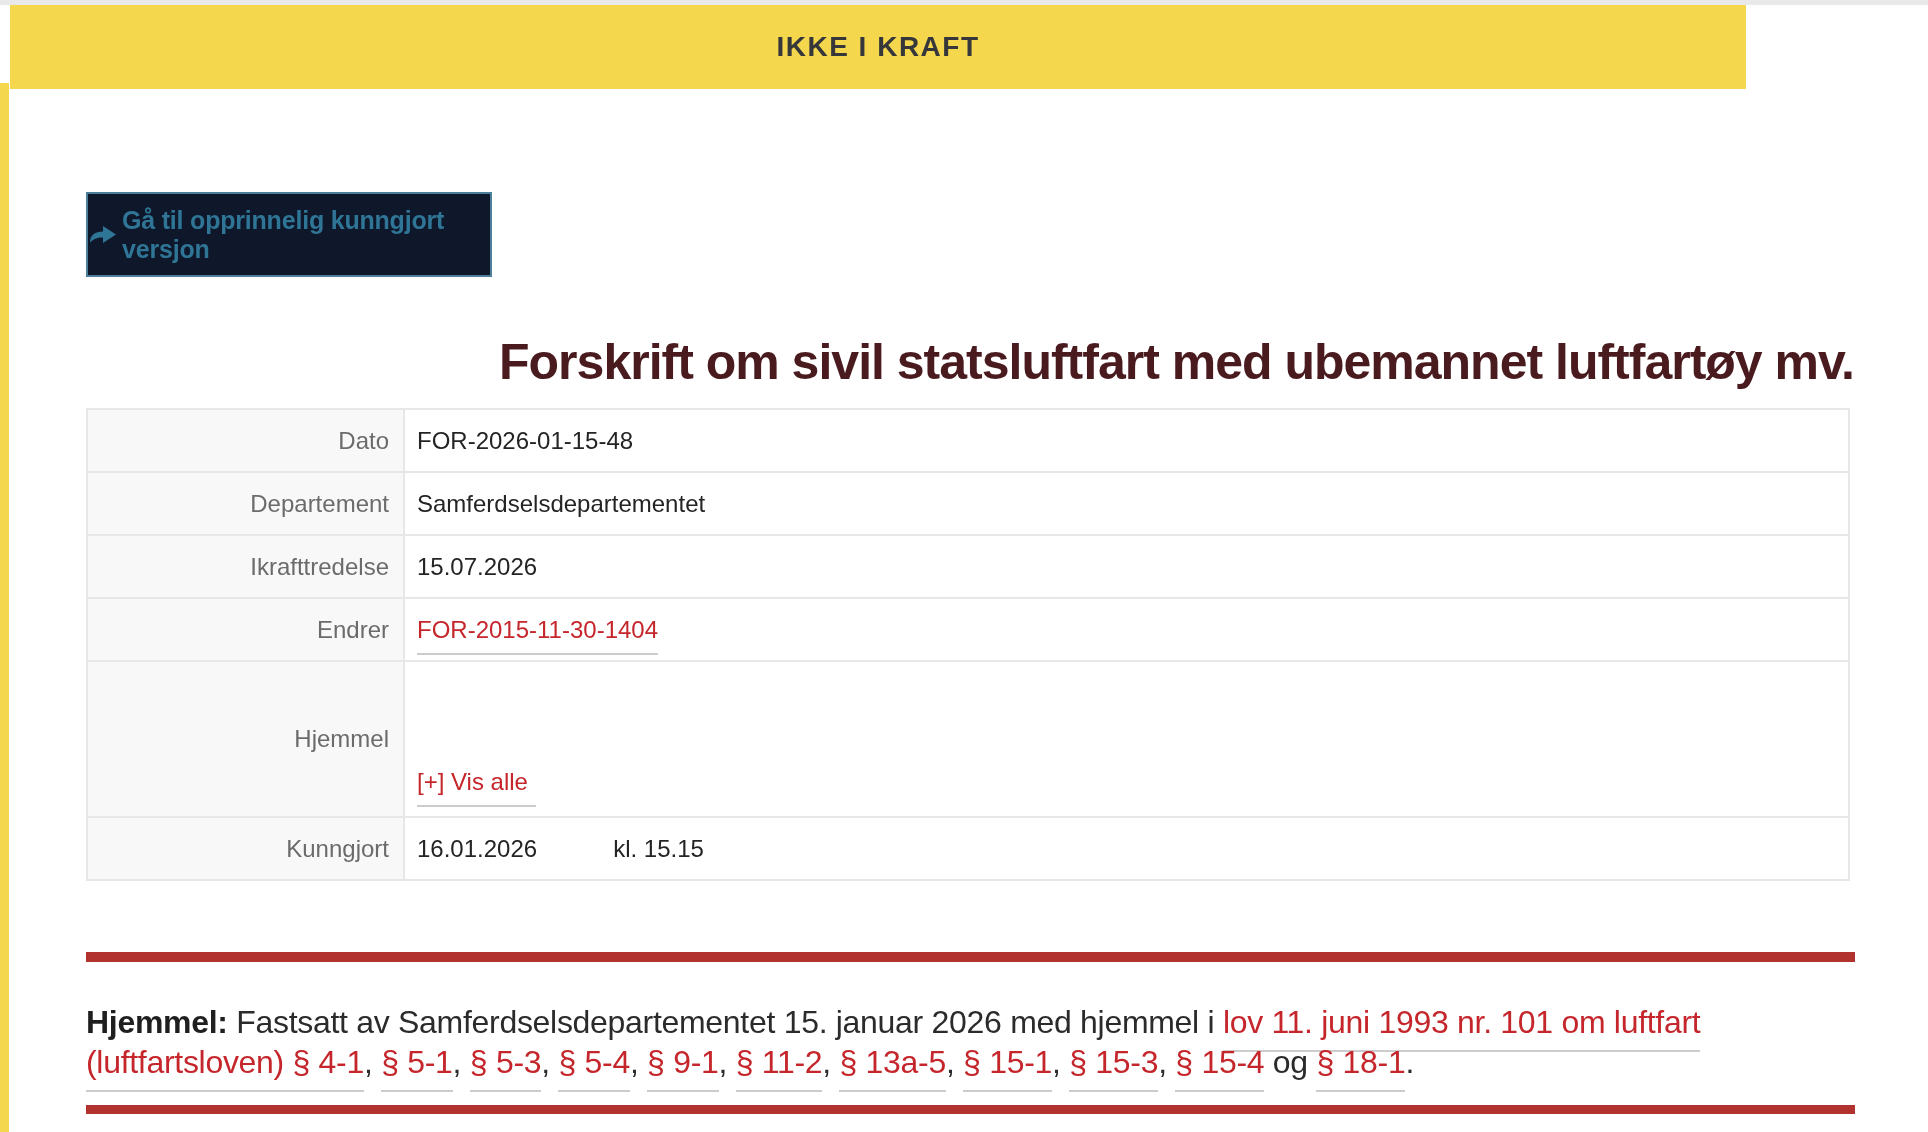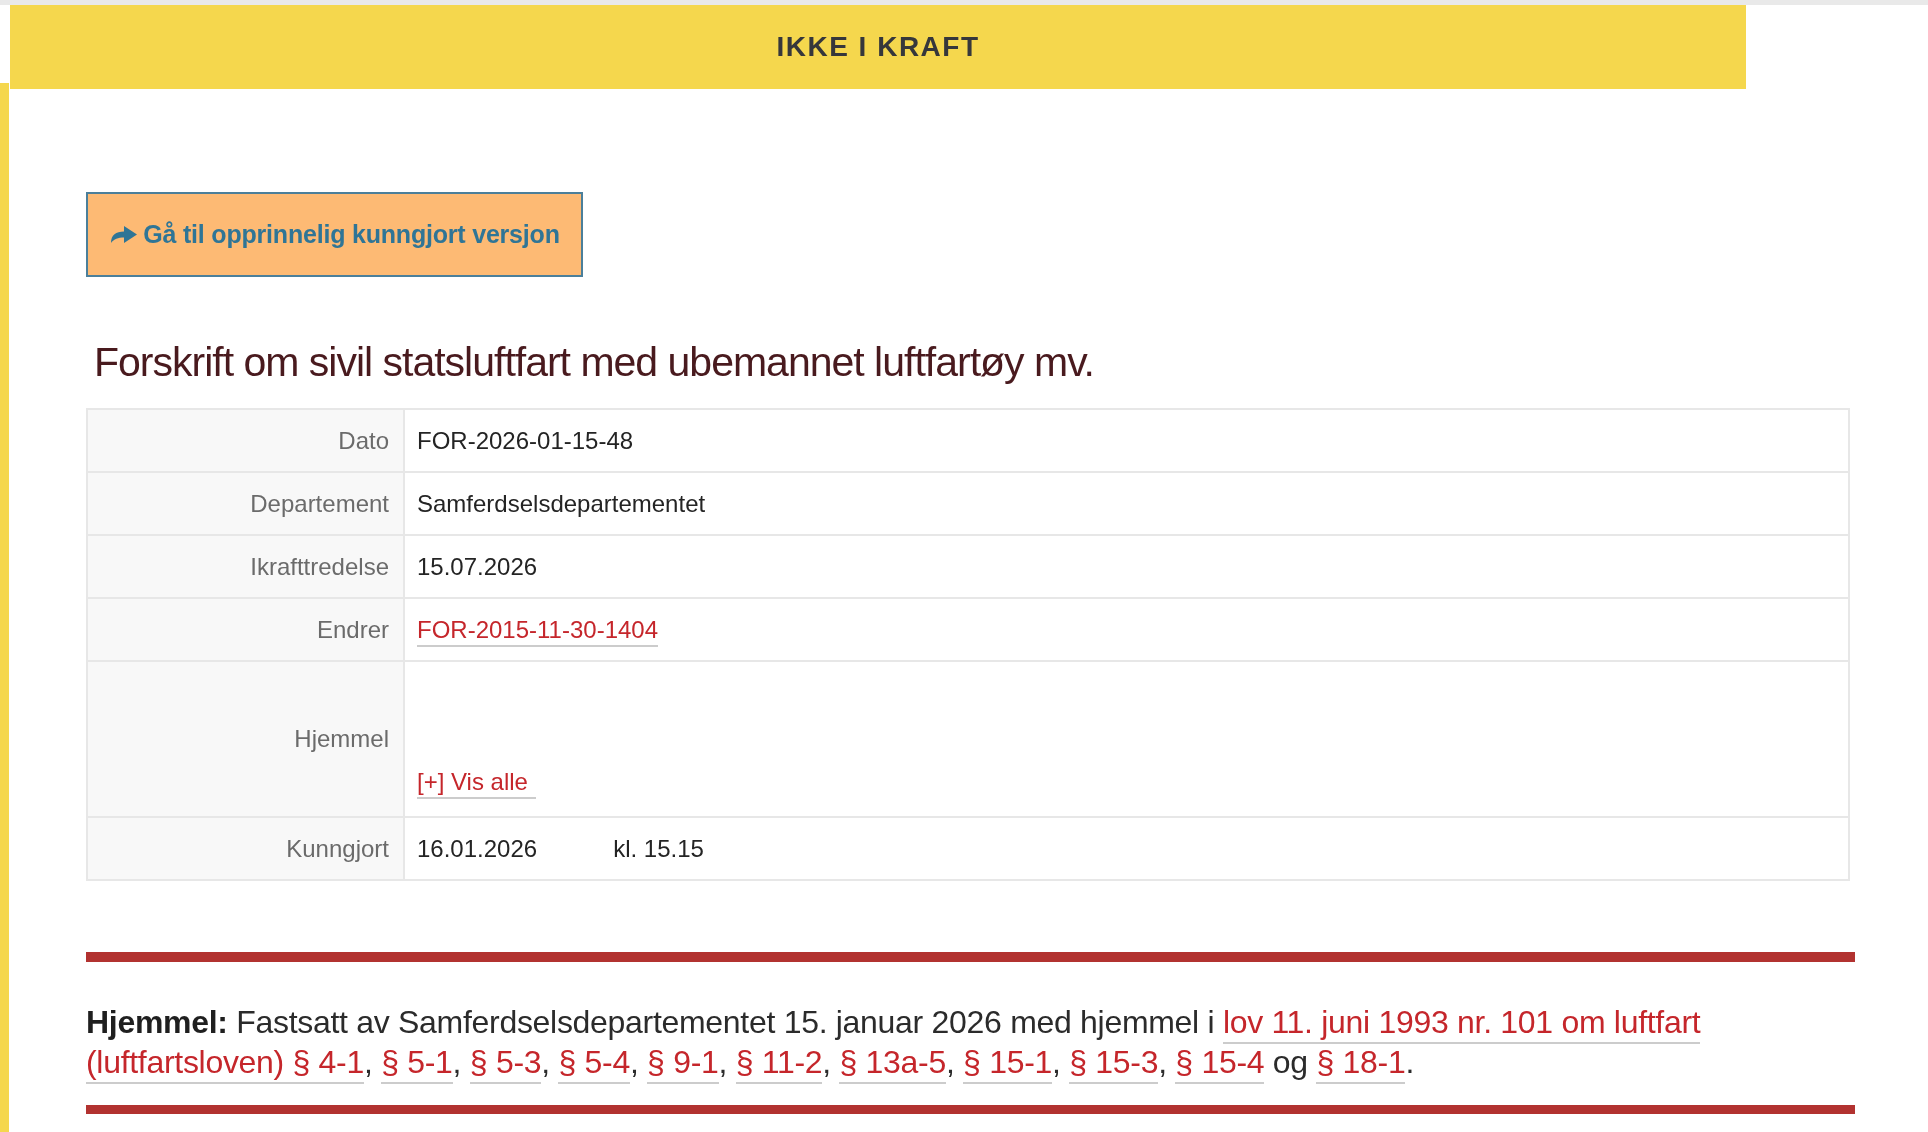--- a/index.html
+++ b/index.html
@@ -14,33 +14,34 @@
     position:absolute;left:10px;top:5px;width:1736px;height:84px;
     background:#f5d74d;display:flex;align-items:center;justify-content:center;
   }
   .banner-label{
     font-size:28px;font-weight:bold;color:#36373b;letter-spacing:1.5px;
   }
   .left-strip{
     position:absolute;left:0;top:83px;width:9px;height:1049px;background:#f5d74d;
   }
   .goto-btn{
-    position:absolute;left:86px;top:192px;width:497px;height:85px;
-    box-sizing:border-box;border:2px solid #4b7f9a;background:#fdba74;
+    position:absolute;left:86px;top:192px;width:406px;height:85px;
+    box-sizing:border-box;border:2px solid #4b7f9a;background:#0f172a;
     display:flex;align-items:center;justify-content:center;gap:4px;
     cursor:pointer;text-decoration:none;
   }
   .goto-btn-label{
     font-size:25px;font-weight:bold;color:#2f7596;letter-spacing:-0.2px;
   }
   .arrow-icon{flex:0 0 auto;display:block;}
   .page-title{
     position:absolute;left:94px;top:338px;margin:0;width:1760px;
-    font-size:41px;font-weight:normal;color:#491a1e;letter-spacing:-1px;
+    font-size:50px;font-weight:bold;color:#491a1e;letter-spacing:-1px;
     line-height:48px;
+    text-align:right;
   }
   .meta-table{
     position:absolute;left:86px;top:408px;width:1764px;
     border-collapse:collapse;table-layout:fixed;
   }
   .meta-table th,.meta-table td{
     border:2px solid #e7e7e7;font-size:24px;font-weight:normal;
     vertical-align:middle;box-sizing:border-box;
   }
   .meta-table th{
@@ -48,21 +49,21 @@
     padding:8px 14px 8px 0;
   }
   .meta-table td{
     background:#ffffff;color:#242424;padding:8px 12px;
   }
   tr.row-normal{height:63px;}
   tr.row-tall{height:156px;}
   td.cell-bottom{vertical-align:bottom;padding-bottom:20px;}
   .red-link{
     color:#c5262b;text-decoration:none;border-bottom:2px solid #cccccc;
-    padding-bottom:2px;cursor:pointer;
+    padding-bottom:10px;cursor:pointer;
   }
   .vis-alle{padding-right:8px;}
   .kl-part{margin-left:76px;}
   .red-bar{
     position:absolute;left:86px;width:1769px;background:#b23230;
   }
   .red-bar.top{top:952px;height:10px;}
   .red-bar.bottom{top:1105px;height:9px;}
   .hjemmel-p{
     position:absolute;left:86px;top:1002px;width:1768px;margin:0;

